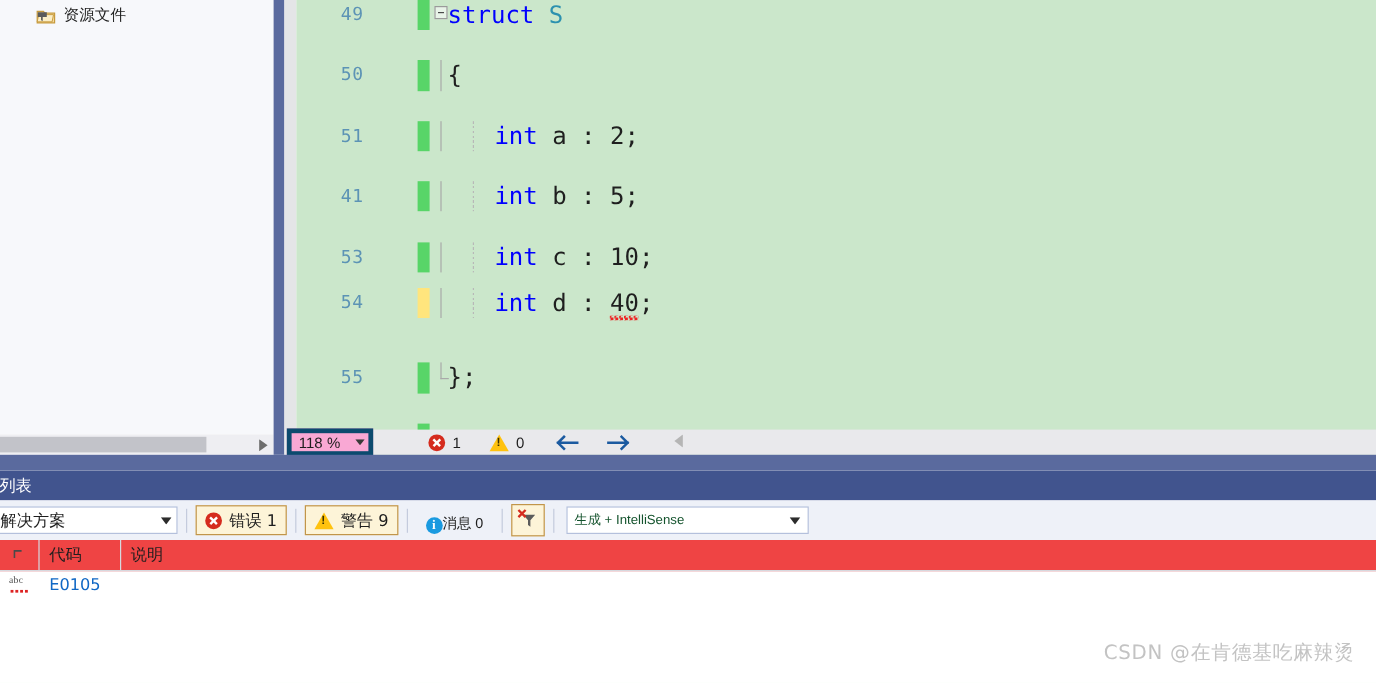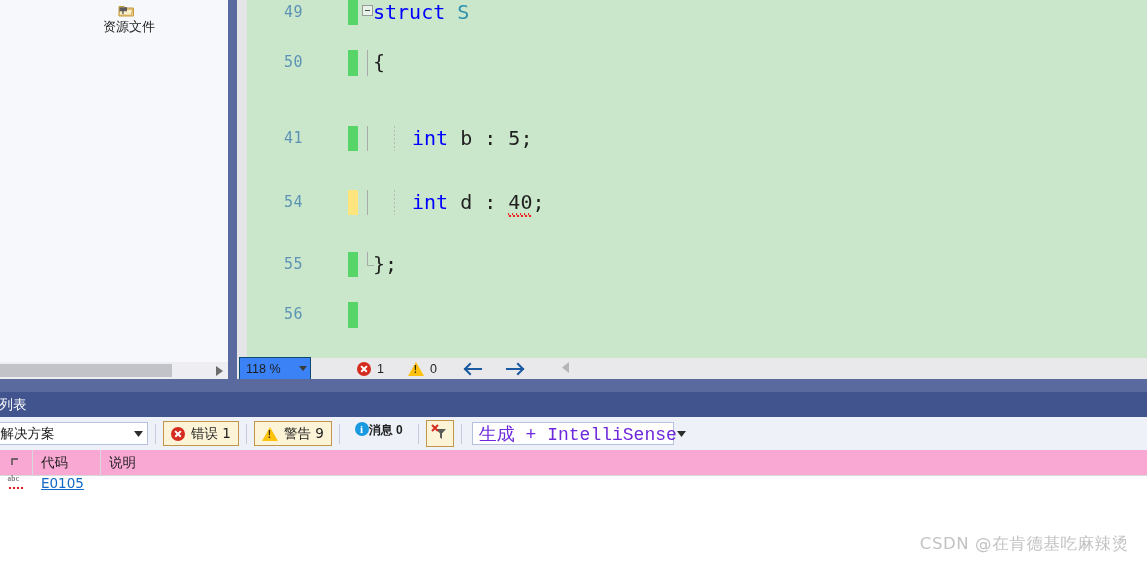--- a/index.html
+++ b/index.html
@@ -15,21 +15,20 @@
   
   .solution-explorer{
     position:absolute;left:0;top:0;width:228px;height:362px;
     background:#f7f8fb;
     overflow:hidden;
   }
   .se-tree{padding-top:3px;}
   .se-node{
     display:flex;align-items:center;height:22px;padding-left:30px;
     white-space:nowrap;
-    flex-direction:column;
   }
   .se-node-icon{
     width:17px;height:16px;margin-right:6px;flex:none;position:relative;
   }
   .se-node-label{
     font-size:13px;color:#1e1e1e;line-height:16px;
     font-family:"DejaVu Sans","Liberation Sans",sans-serif;
   }
 
   
@@ -117,22 +116,22 @@
   }
 
   
   .ed-status{
     position:absolute;left:237px;top:358px;right:0;height:21px;
     background:#e9e9ec;
     display:flex;align-items:center;
     font-size:12px;color:#1e1e1e;
   }
   .zoombox{
-    width:72px;height:23px;background:#3b82f6;
-    border:1px solid #0c4a6e;box-sizing:border-box;
+    width:72px;height:23px;background:#f9a8d4;
+    border:4px solid #0c4a6e;box-sizing:border-box;
     display:flex;align-items:center;
     margin-right:10px;flex:none;
   }
   .zoombox .val{font-size:12.5px;padding-left:6px;flex:1;}
   .zoombox .car{
     width:14px;display:flex;align-items:center;justify-content:center;
   }
   .st-item{display:flex;align-items:center;margin-right:24px;flex:none;}
   .st-item .lbl{margin-left:6px;font-size:12.5px;}
   .navbtn{margin-right:22px;display:flex;align-items:center;flex:none;}
@@ -197,58 +196,57 @@
   .sep{width:1px;height:20px;background:#c4cbdd;margin:0 7px;flex:none;}
   .tgl{
     height:25px;border:1px solid #c1954a;background:#fdf4d8;
     display:flex;align-items:center;padding:0 7px;box-sizing:border-box;flex:none;
   }
   .tgl .lbl{
     margin-left:6px;font-size:13.5px;color:#1e1e1e;
     font-family:"DejaVu Sans","Liberation Sans",sans-serif;white-space:nowrap;
   }
   .tgl-plain{
-    height:25px;display:flex;align-items:flex-start;padding:0 7px;box-sizing:border-box;flex:none;
+    height:25px;display:flex;align-items:flex-end;padding:0 7px;box-sizing:border-box;flex:none;
     border:1px solid transparent;
-    font-weight:bold;
   }
   .filter-btn{
     width:26px;height:25px;border:1px solid #c1954a;background:#fdf4d8;
     display:flex;align-items:center;justify-content:center;flex:none;position:relative;
   }
   .build-combo{
     width:202px;height:23px;background:#ffffff;border:1px solid #b4c0dc;
     box-sizing:border-box;display:flex;align-items:center;flex:none;margin-left:3px;
   }
   .build-combo .txt{
-    flex:1;font-size:18px;padding-left:6px;color:#6d28d9;
-    font-family:Liberation Mono, monospace;white-space:nowrap;
+    flex:1;font-size:11px;padding-left:6px;color:#14532d;
+    font-family:Liberation Sans, sans-serif;white-space:nowrap;
   }
   .build-combo .car{width:20px;display:flex;align-items:center;justify-content:center;}
 
   
   .tbl-head{
-    position:absolute;left:0;top:58px;right:0;height:25px;background:#f9a8d4;
+    position:absolute;left:0;top:58px;right:0;height:25px;background:#ef4444;
     border-bottom:1px solid #d6d8de;display:flex;align-items:center;
   }
   .th{
     height:25px;display:flex;align-items:center;box-sizing:border-box;
     border-right:1px solid #d6d8de;
     font-size:13.5px;color:#1e1e1e;
     font-family:"DejaVu Sans","Liberation Sans",sans-serif;
   }
   .th-c0{width:33px;justify-content:center;}
   .th-c1{width:68px;padding-left:8px;}
   .th-c2{width:760px;padding-left:8px;border-right:none;}
   .tbl-row{
     position:absolute;left:0;top:83px;right:0;height:25px;display:flex;align-items:center;
   }
   .td{
-    height:25px;display:flex;align-items:flex-start;box-sizing:border-box;
-    font-size:13.5px;font-family:"DejaVu Sans","Liberation Sans",sans-serif;text-decoration:underline;
+    height:25px;display:flex;align-items:center;box-sizing:border-box;
+    font-size:13.5px;font-family:"DejaVu Sans","Liberation Sans",sans-serif;
   }
   .td-c0{width:33px;justify-content:center;}
   .td-c1{width:68px;padding-left:8px;color:#1168c5;}
   .td-c2{width:760px;padding-left:8px;color:#1e1e1e;}
 
   .abcicon{
     position:relative;width:20px;height:16px;
   }
   .abcicon .txt{
     position:absolute;left:1px;top:-1px;font-size:8px;color:#4a4a4a;
@@ -313,29 +311,43 @@
         <div class="codetext"><span class="kw">struct </span><span class="typ">S</span></div>
       </div>
 
       <div class="crow" style="top:25.2px">
         <div class="gutter">50</div>
         <div class="changebar cb-green"></div>
         <div class="vline" style="left:120px;top:0;height:25.2px"></div>
         <div class="codetext"><span class="pun">{</span></div>
       </div>
 
+      <div class="crow" style="top:50.4px">
+        <div class="gutter">51</div>
+        <div class="changebar cb-green"></div>
+        <div class="vline" style="left:120px;top:0;height:25.2px"></div>
+        <div class="vdot" style="left:147px;top:0;height:25.2px"></div>
+        <div class="codetext" style="left:165px"><span class="kw">int</span><span class="pun"> a : </span><span class="num">2</span><span class="pun">;</span></div>
+      </div>
 
       <div class="crow" style="top:75.6px">
         <div class="gutter">41</div>
         <div class="changebar cb-green"></div>
         <div class="vline" style="left:120px;top:0;height:25.2px"></div>
         <div class="vdot" style="left:147px;top:0;height:25.2px"></div>
         <div class="codetext" style="left:165px"><span class="kw">int</span><span class="pun"> b : </span><span class="num">5</span><span class="pun">;</span></div>
       </div>
 
+      <div class="crow" style="top:100.8px">
+        <div class="gutter">53</div>
+        <div class="changebar cb-green"></div>
+        <div class="vline" style="left:120px;top:0;height:25.2px"></div>
+        <div class="vdot" style="left:147px;top:0;height:25.2px"></div>
+        <div class="codetext" style="left:165px"><span class="kw">int</span><span class="pun"> c : </span><span class="num">10</span><span class="pun">;</span></div>
+      </div>
 
       <div class="crow" style="top:114px">
         <div class="gutter">54</div>
         <div class="changebar cb-yellow"></div>
         <div class="vline" style="left:120px;top:0;height:25.2px"></div>
         <div class="vdot" style="left:147px;top:0;height:25.2px"></div>
         <div class="codetext" style="left:165px"><span class="kw">int</span><span class="pun"> d : </span><span class="num squiggle">40</span><span class="pun">;</span></div>
       </div>
 
       <div class="crow" style="top:151.2px">

